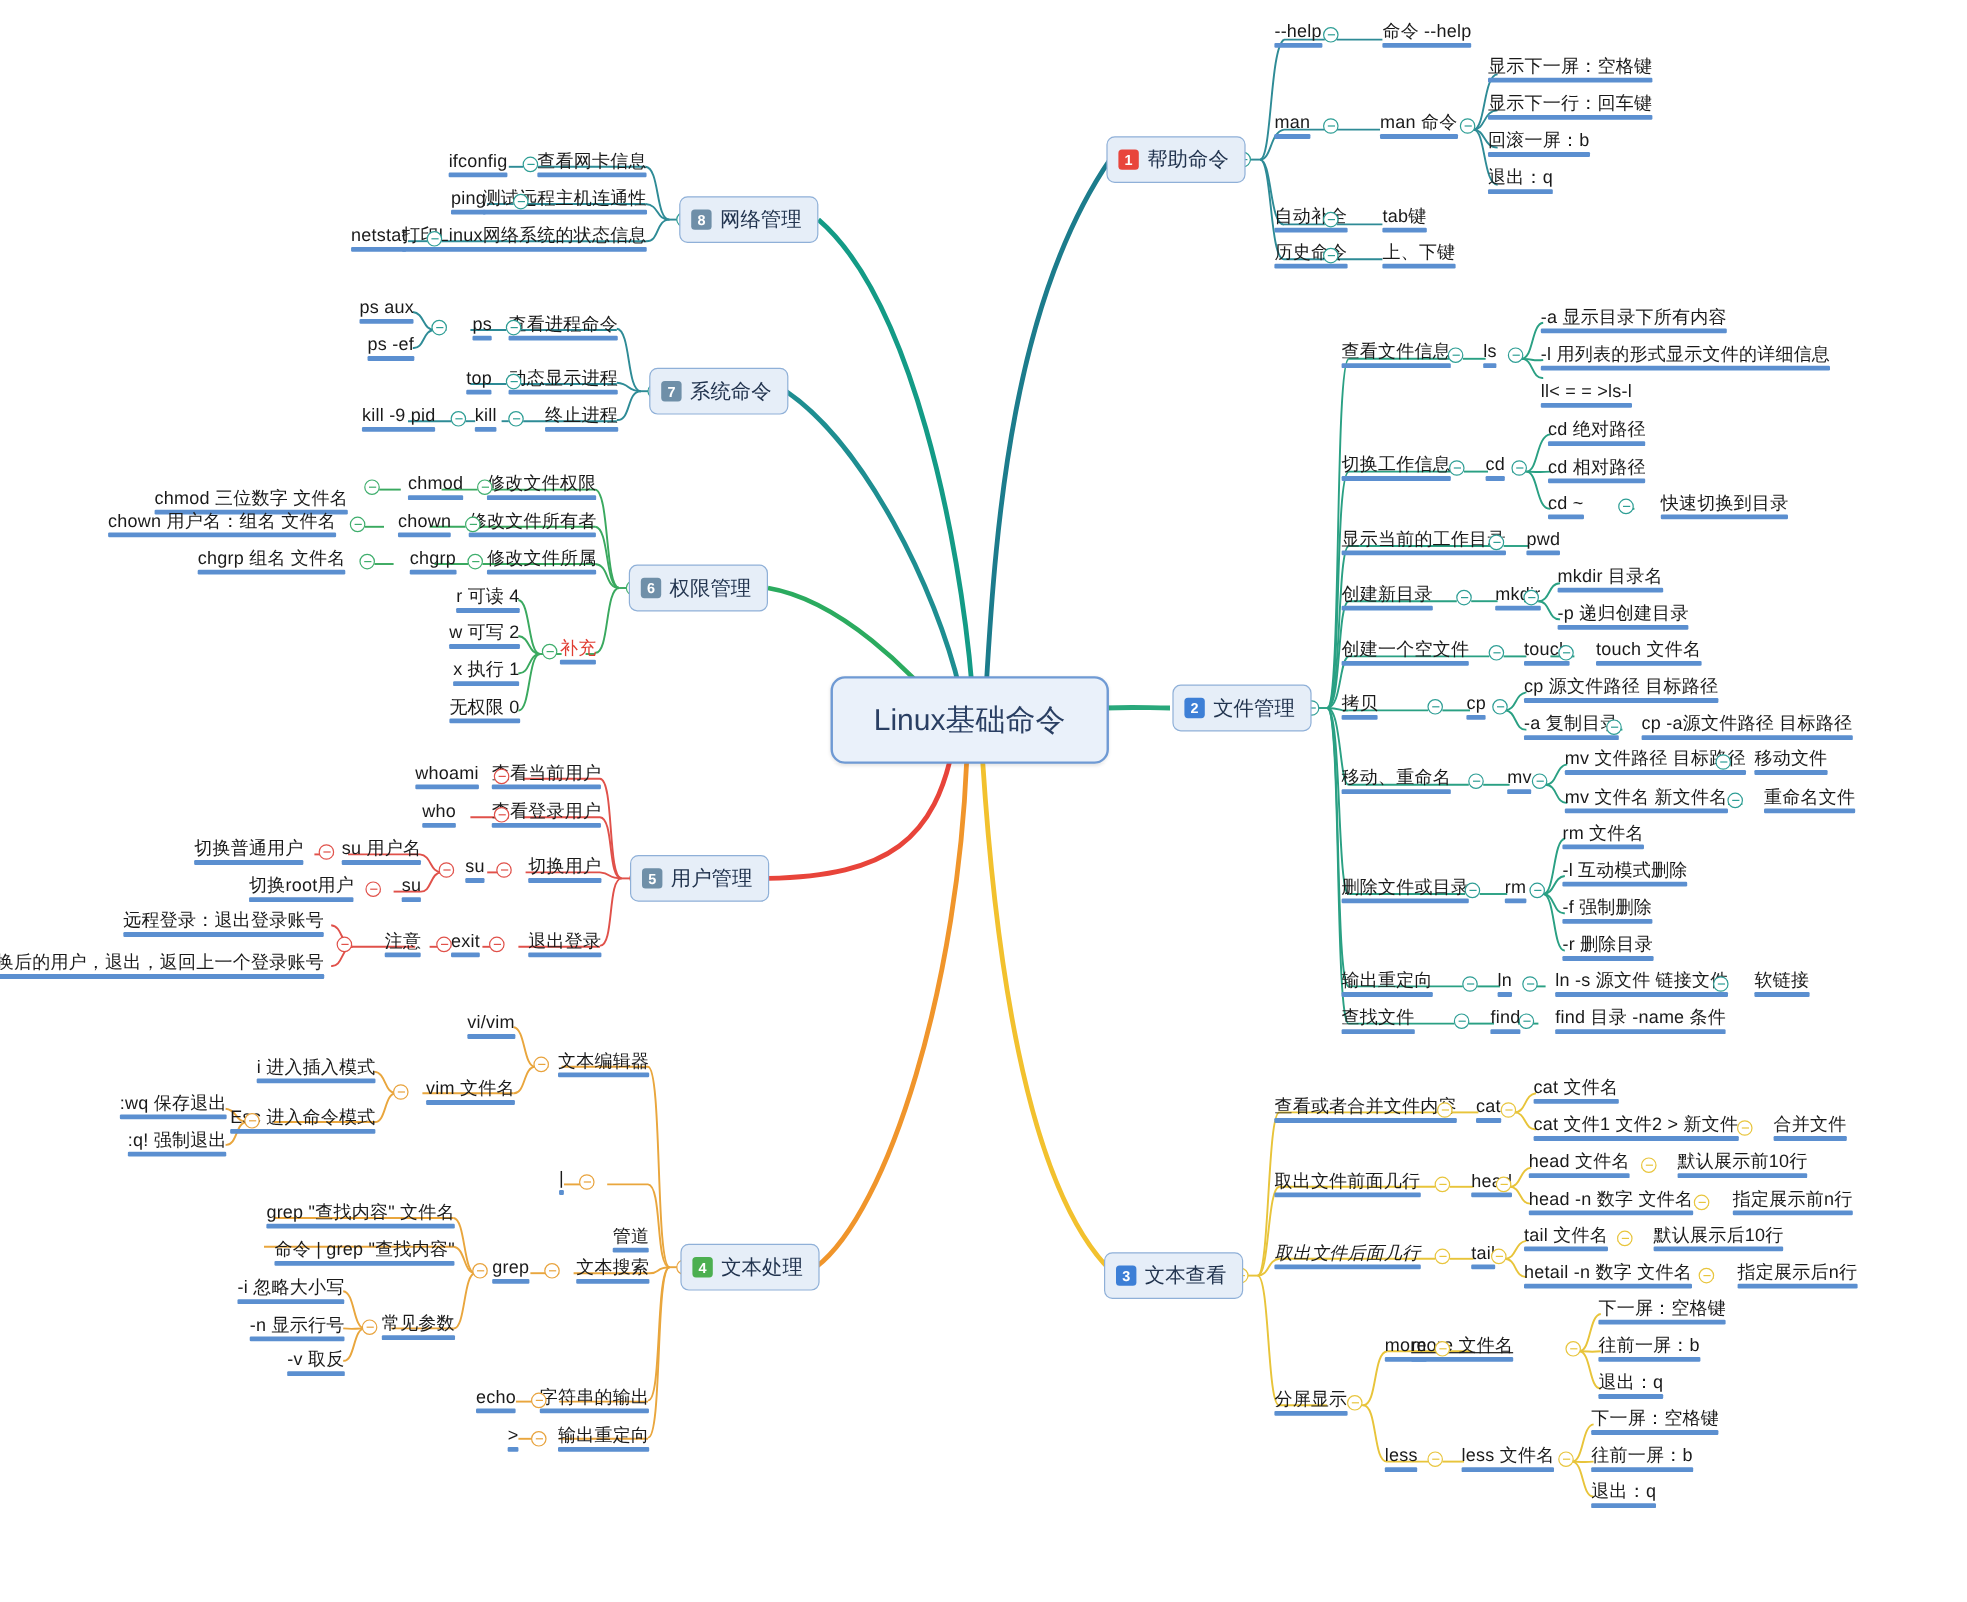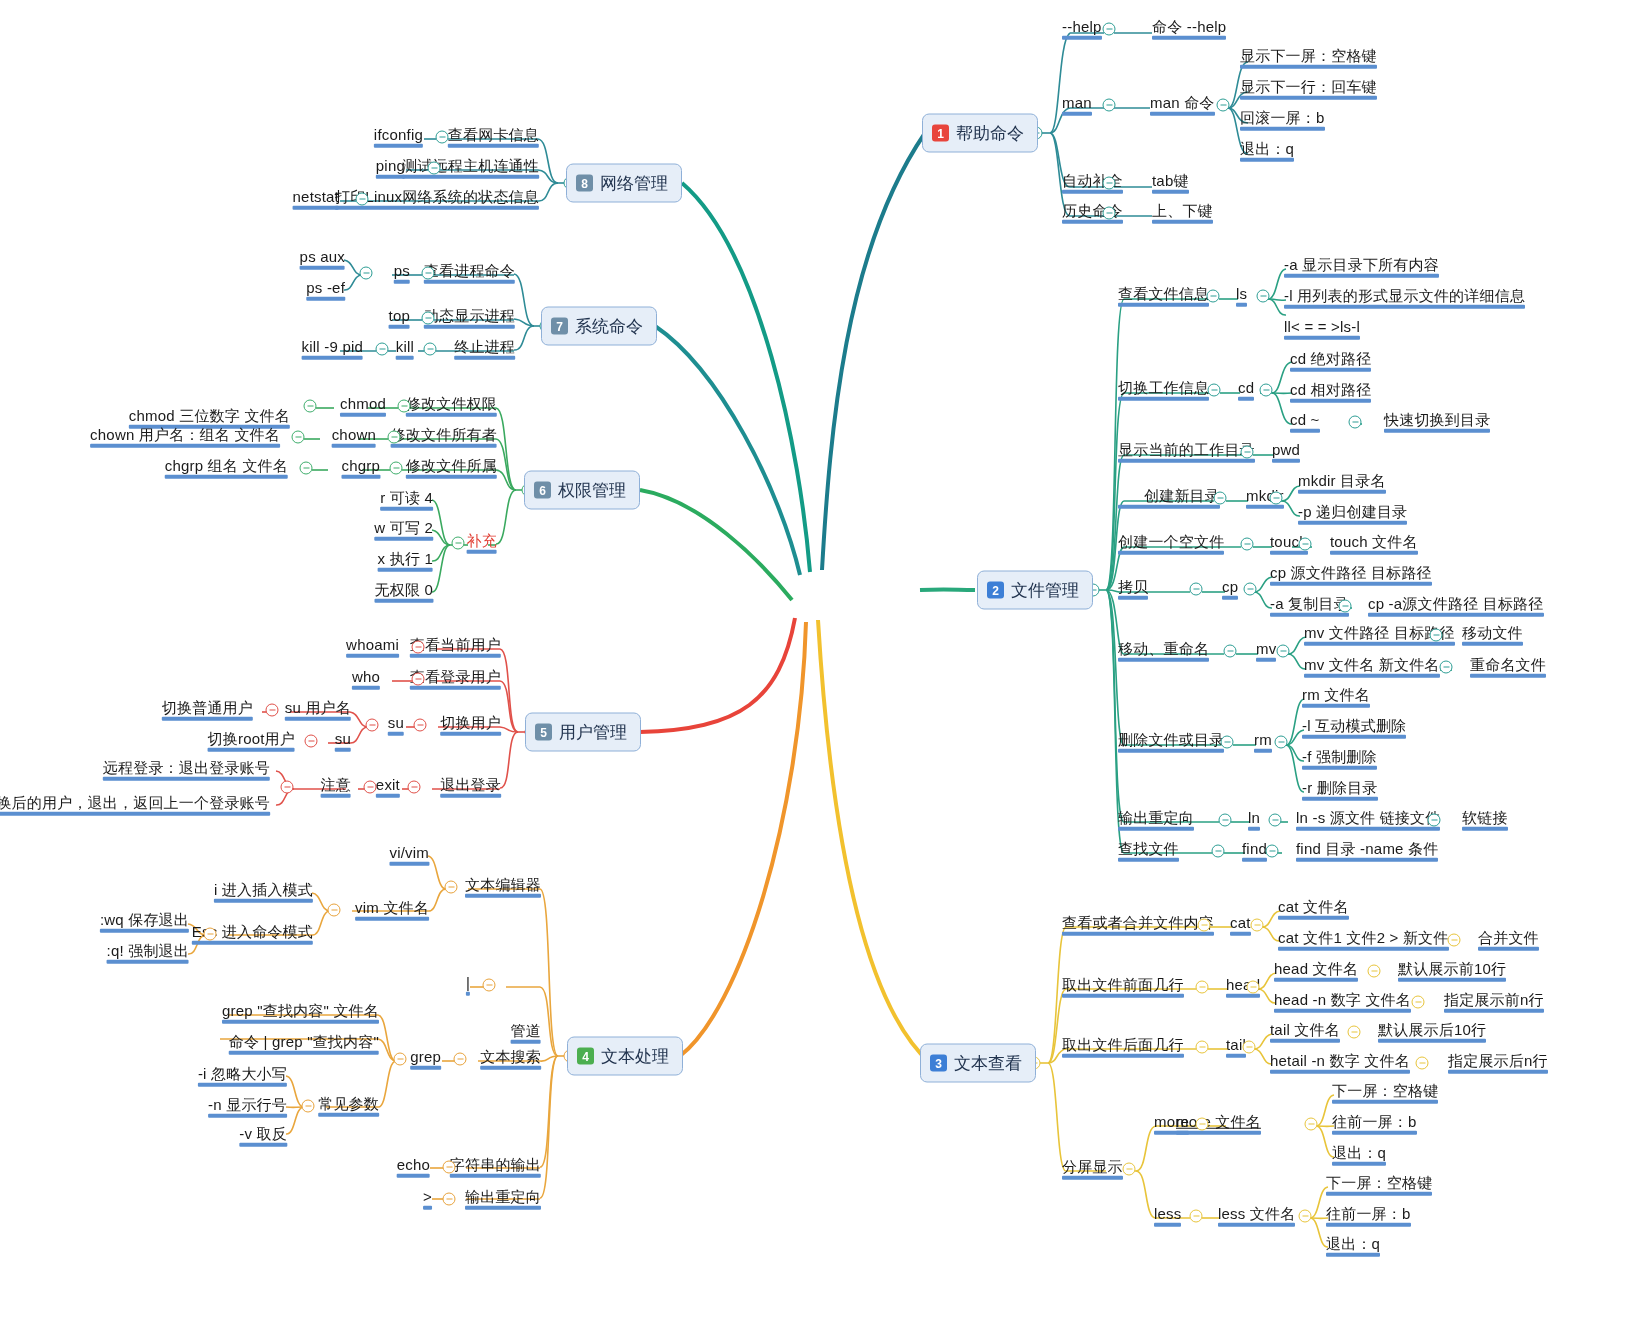--- a/index.html
+++ b/index.html
@@ -412,20 +412,23 @@
       <path d="M558 183 C546 183 550 202 538 201"></path>
       <path d="M538 139 L448 139"></path>
       <path d="M436 139 L424 139"></path>
       <path d="M538 170 L440 170"></path>
       <path d="M428 170 L406 170"></path>
       <path d="M538 201 L368 201"></path>
       <path d="M356 201 L340 201"></path>
     </g>
   </svg>
 
+  <div id="root-node" style="left:808px; top:600px;">
+    <span>Linux基础命令</span>
+  </div>
 
   <div class="branch" style="left:980px; top:133px;">
     <span class="num" style="background:#e8453c">1</span>
     <span>帮助命令</span>
   </div>
   <div class="toggle t-teal" style="left:1036px; top:133px;"></div>
 
   <div class="branch" style="left:1035px; top:590px;">
     <span class="num" style="background:#3d7fd6">2</span>
     <span>文件管理</span>
@@ -505,21 +508,21 @@
   <div class="node underline anchor-left" style="left:1290px; top:361px;">cd   绝对路径</div>
   <div class="node underline anchor-left" style="left:1290px; top:392px;">cd   相对路径</div>
   <div class="node underline anchor-left" style="left:1290px; top:422px;">cd ~</div>
   <div class="toggle t-teal" style="left:1355px; top:422px;"></div>
   <div class="node underline anchor-left" style="left:1384px; top:422px;">快速切换到目录</div>
 
   <div class="node underline anchor-left" style="left:1118px; top:452px;">显示当前的工作目录</div>
   <div class="toggle t-teal" style="left:1247px; top:452px;"></div>
   <div class="node underline anchor-left" style="left:1272px; top:452px;">pwd</div>
 
-  <div class="node underline anchor-left" style="left:1118px; top:498px;padding-left:26px;">创建新目录</div>
+  <div class="node underline anchor-left" style="left:1118px; top:498px;">创建新目录</div>
   <div class="toggle t-teal" style="left:1220px; top:498px;"></div>
   <div class="node underline anchor-left" style="left:1246px; top:498px;">mkdir</div>
   <div class="toggle t-teal" style="left:1276px; top:498px;"></div>
   <div class="node underline anchor-left" style="left:1298px; top:483px;">mkdir   目录名</div>
   <div class="node underline anchor-left" style="left:1298px; top:514px;">-p  递归创建目录</div>
 
   <div class="node underline anchor-left" style="left:1118px; top:544px;">创建一个空文件</div>
   <div class="toggle t-teal" style="left:1247px; top:544px;"></div>
   <div class="node underline anchor-left" style="left:1270px; top:544px;">touch</div>
   <div class="toggle t-teal" style="left:1305px; top:544px;"></div>
@@ -581,21 +584,21 @@
   <div class="toggle t-yellow" style="left:1202px; top:987px;"></div>
   <div class="node underline anchor-left" style="left:1226px; top:987px;">head</div>
   <div class="toggle t-yellow" style="left:1253px; top:987px;"></div>
   <div class="node underline anchor-left" style="left:1274px; top:971px;">head 文件名</div>
   <div class="toggle t-yellow" style="left:1374px; top:971px;"></div>
   <div class="node underline anchor-left" style="left:1398px; top:971px;">默认展示前10行</div>
   <div class="node underline anchor-left" style="left:1274px; top:1002px;">head -n 数字  文件名</div>
   <div class="toggle t-yellow" style="left:1418px; top:1002px;"></div>
   <div class="node underline anchor-left" style="left:1444px; top:1002px;">指定展示前n行</div>
 
-  <div class="node underline anchor-left" style="left:1062px; top:1047px;">取出文件后面几行</div>
+  <div class="node underline anchor-left" style="left:1062px; top:1047px;font-style:italic;">取出文件后面几行</div>
   <div class="toggle t-yellow" style="left:1202px; top:1047px;"></div>
   <div class="node underline anchor-left" style="left:1226px; top:1047px;">tail</div>
   <div class="toggle t-yellow" style="left:1249px; top:1047px;"></div>
   <div class="node underline anchor-left" style="left:1270px; top:1032px;">tail 文件名</div>
   <div class="toggle t-yellow" style="left:1354px; top:1032px;"></div>
   <div class="node underline anchor-left" style="left:1378px; top:1032px;">默认展示后10行</div>
   <div class="node underline anchor-left" style="left:1270px; top:1063px;text-align:right;">hetail -n 数字  文件名</div>
   <div class="toggle t-yellow" style="left:1422px; top:1063px;"></div>
   <div class="node underline anchor-left" style="left:1448px; top:1063px;">指定展示后n行</div>
 

